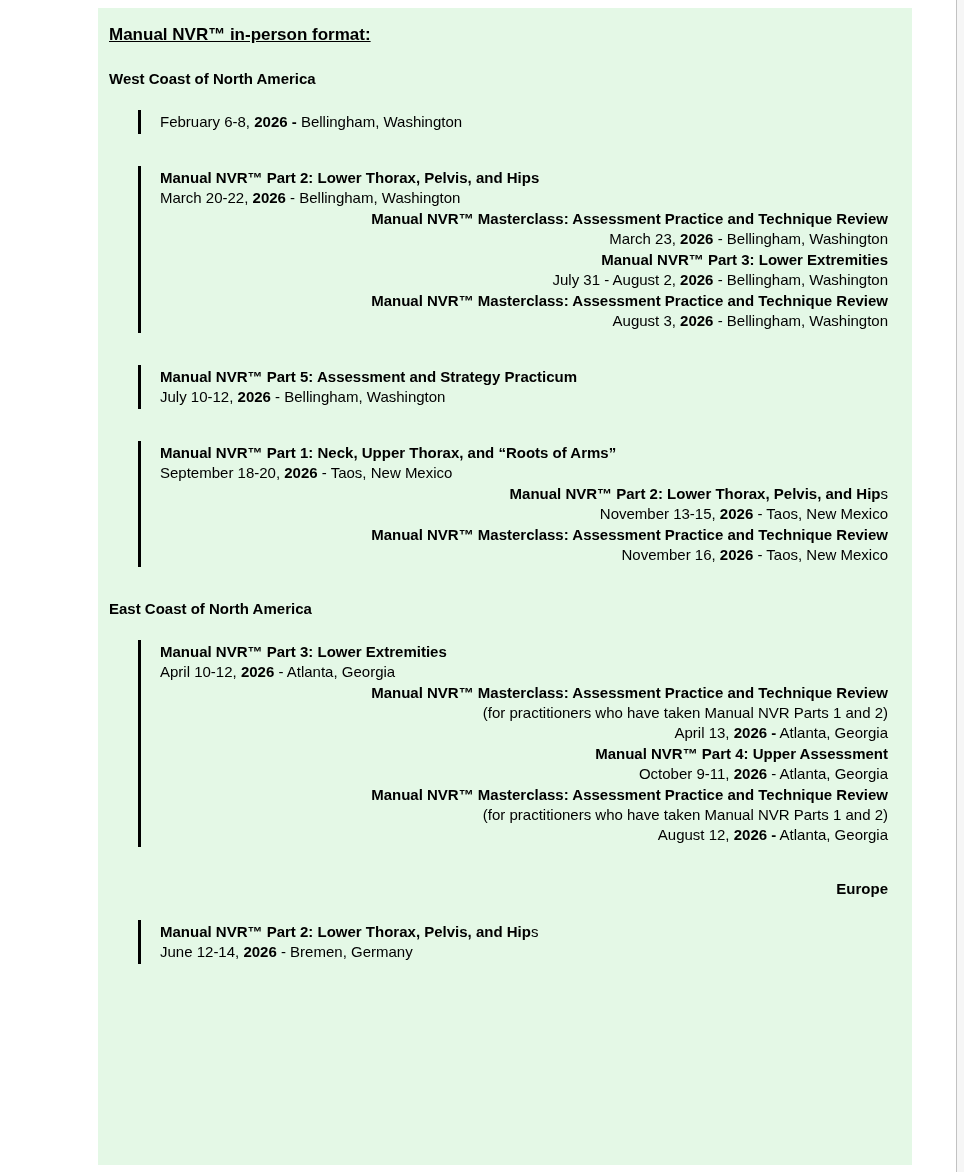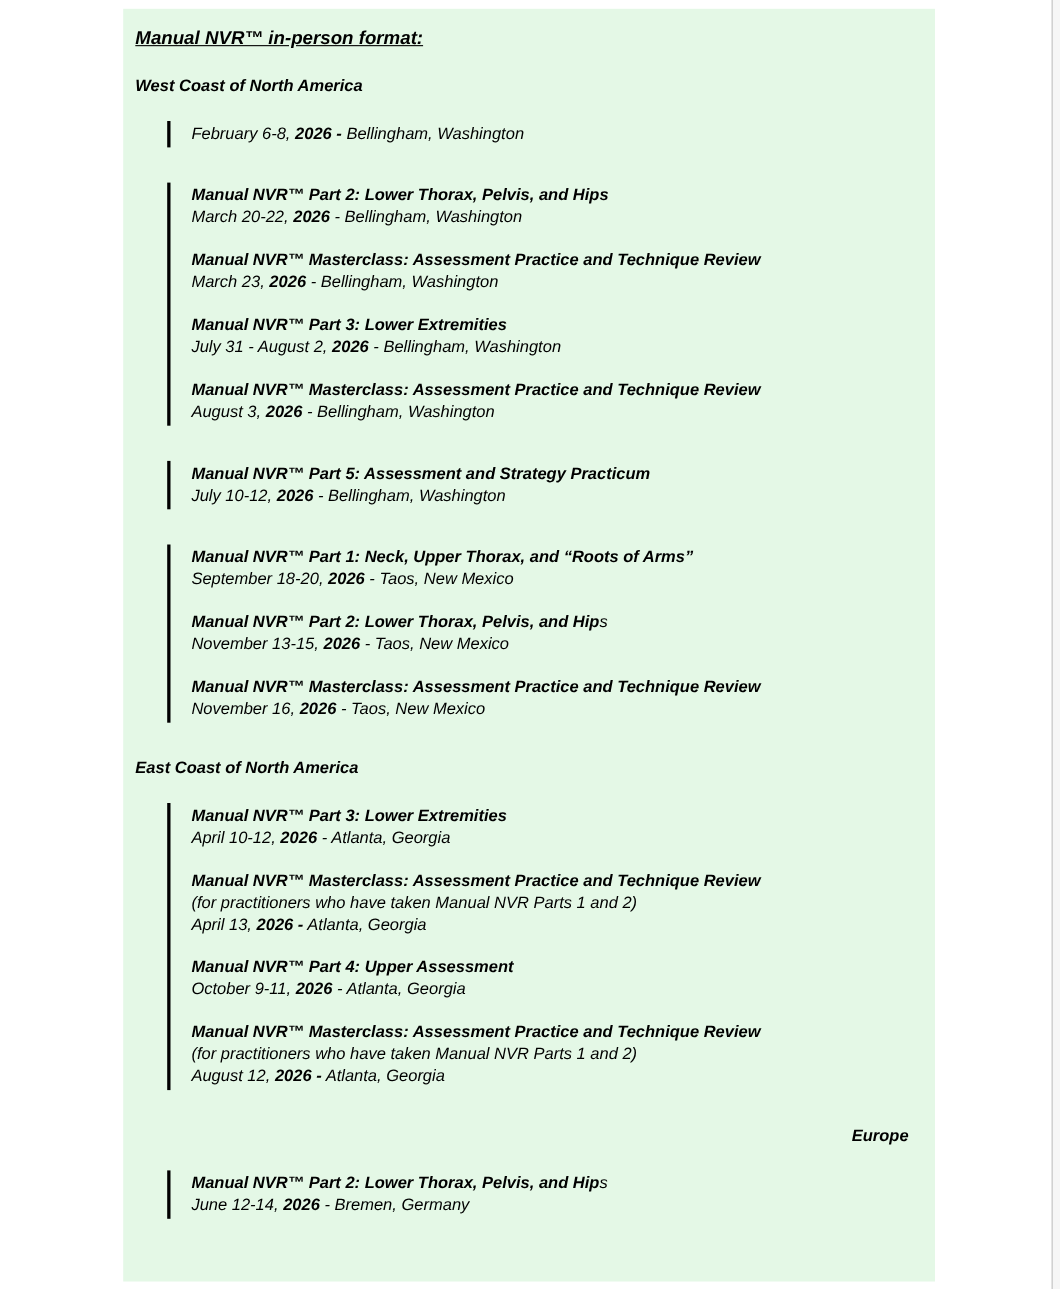--- a/index.html
+++ b/index.html
@@ -6,27 +6,26 @@
   body {
     width: 964px; height: 1172px;
     position: relative;
     background: #ffffff;
     font-family: "Liberation Sans", sans-serif;
     color: #000000;
     overflow: hidden;
   }
   .panel {
     position: absolute;
-    left: 112px; top: 8px;
-    width: 738px; height: 1157px;
+    left: 98px; top: 8px;
+    width: 814px; height: 1157px;
     background: #e4f8e6;
     box-sizing: border-box;
     padding: 16px 24px 30px 11px;
     overflow: hidden;
-    font-style: italic;
   }
   .page-title {
     font-size: 17px;
     font-weight: bold;
     text-decoration: underline;
     line-height: 21px;
     margin: 0 0 24px 0;
   }
   .section-heading {
     font-size: 15px;
@@ -35,21 +34,21 @@
     margin: 0 0 21px 0;
   }
   .section-heading.indent { margin-left: 5px; text-align: right; }
   .entry-group {
     border-left: 3px solid #000000;
     margin-left: 29px;
     padding: 2px 0 2px 19px;
     margin-bottom: 32px;
   }
   .entry { font-size: 15px; line-height: 20px; }
-  .entry + .entry { margin-top: 19px; }
+  .entry + .entry { margin-top: 1px; text-align: right; }
   .entry-title { font-weight: bold; }
   .entry-title .title-suffix { font-weight: normal; }
   .entry-note { font-weight: normal; }
   .entry-date { font-weight: normal; }
   .entry-date .date-bold { font-weight: bold; }
   .scrollbar {
     position: absolute;
     right: 0; top: 0;
     width: 7px; height: 1172px;
     background: #f6f6f6;

